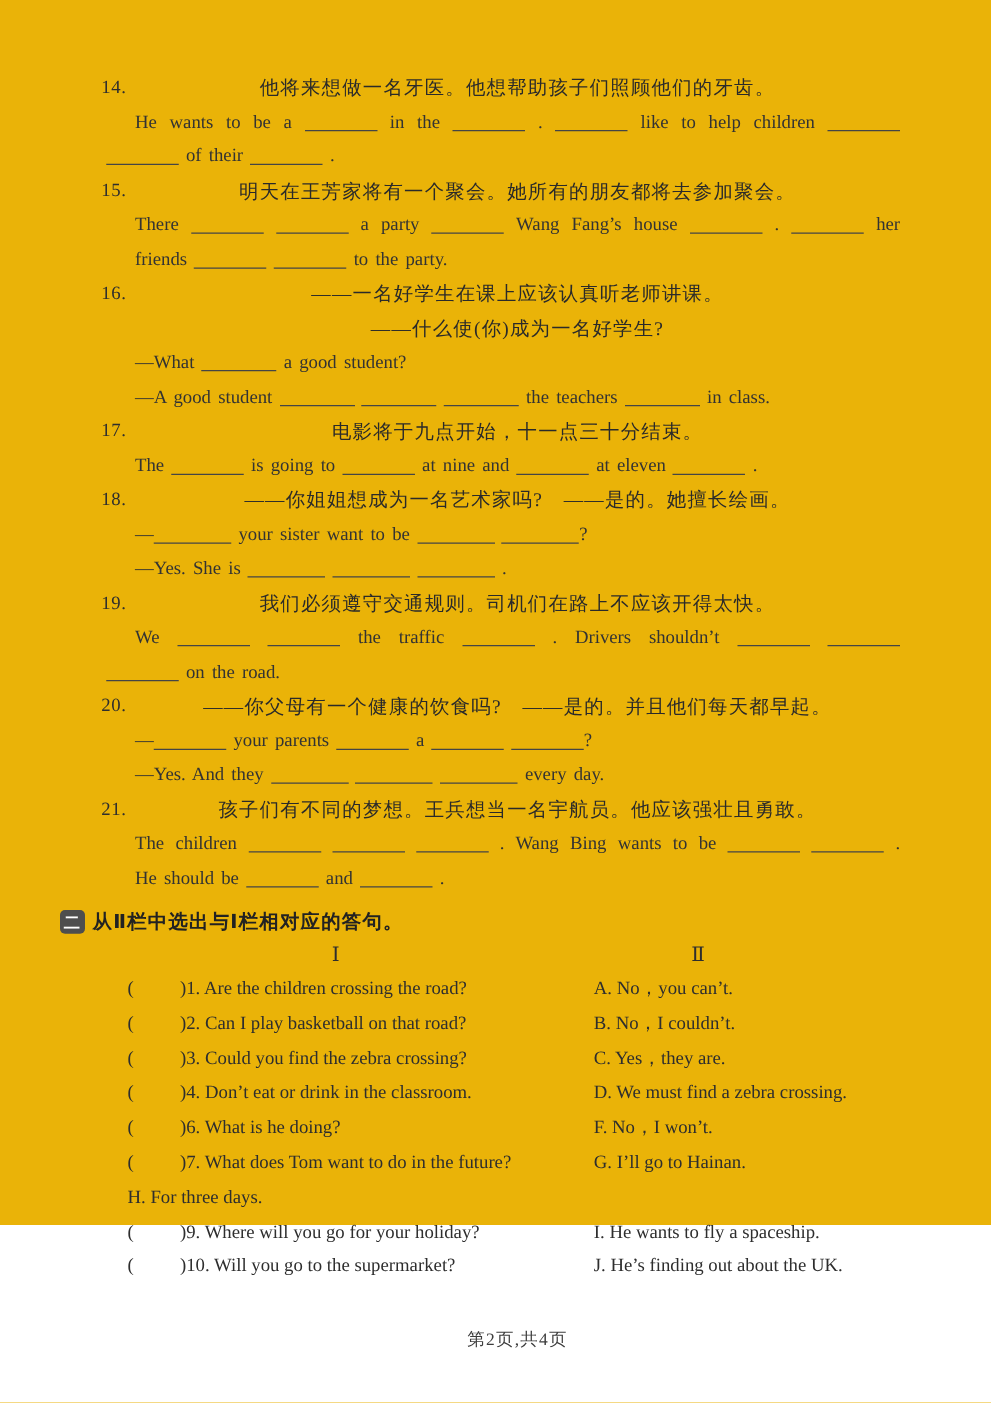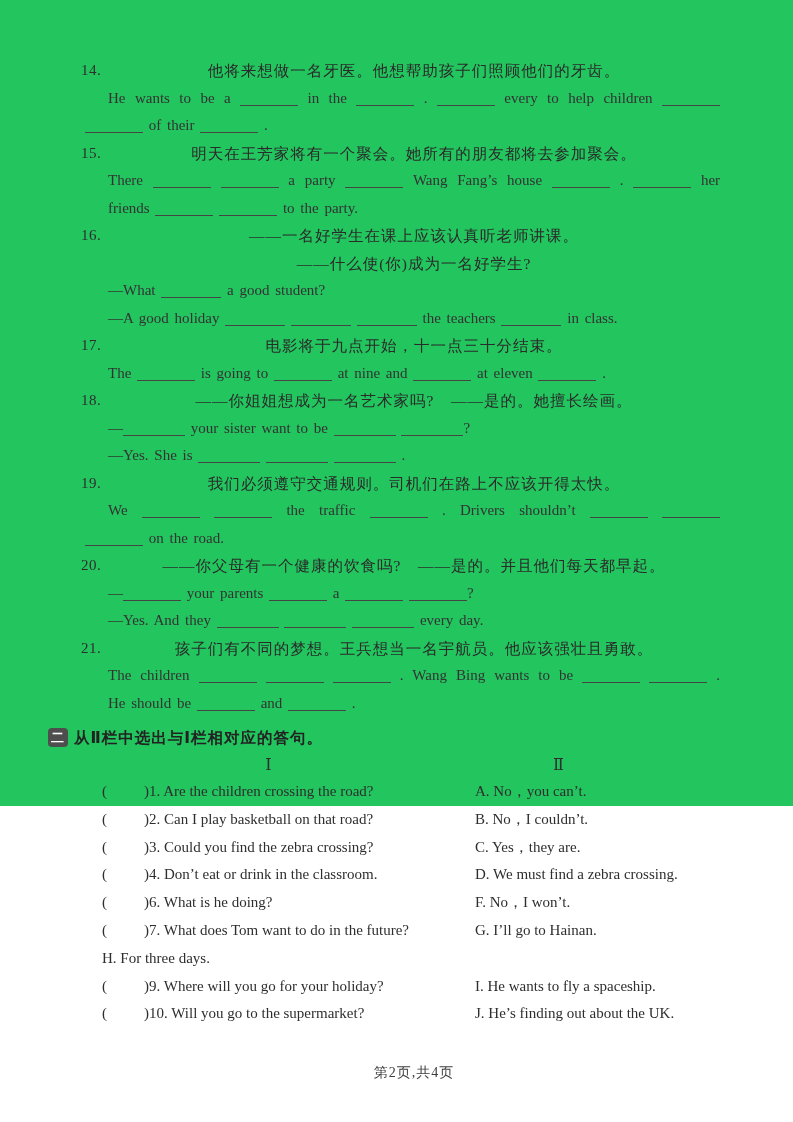--- a/index.html
+++ b/index.html
@@ -4,21 +4,21 @@
 <style>
   html,body{margin:0;padding:0;}
   body{
     width:793px;height:1122px;
     background:#ffffff;
     color:#2e2e2e;
     font-family:"Liberation Serif","DejaVu Serif",serif;
     font-size:15px;
     overflow:hidden;
   }
-  .page{position:relative;width:793px;height:806px;background:#22c55e;}
+  .page{position:relative;width:793px;height:980px;background:#eab308;}
   .content{padding:57px 73px 0 108px;}
   
   .item{position:relative;}
   .num{
     position:absolute;left:-27px;top:0;
     width:27px;line-height:27.5px;
     letter-spacing:0.5px;
   }
   .line{line-height:27.5px;white-space:nowrap;}
   .line.zh{font-size:15.5px;letter-spacing:1px;white-space:normal;color:#2a2a2a;text-align:center;}
@@ -72,35 +72,35 @@
 <body>
 
 <div class="page">
   <div class="content">
 
     <section>
       <div id="fill-items">
           <div class="item">
             <span class="num">14.</span>
             <div class="line zh">他将来想做一名牙医。他想帮助孩子们照顾他们的牙齿。</div>
-            <div class="line en justify"><span>He wants to be a</span> <span class="blank" style="width: 58px;"></span> <span>in the</span> <span class="blank" style="width: 58px;"></span> <span>.</span> <span class="blank" style="width: 58px;"></span> <span>every to help children</span> <span class="blank" style="width: 58px;"></span></div>
+            <div class="line en justify"><span>He wants to be a</span> <span class="blank" style="width: 58px;"></span> <span>in the</span> <span class="blank" style="width: 58px;"></span> <span>.</span> <span class="blank" style="width: 58px;"></span> <span>like to help children</span> <span class="blank" style="width: 58px;"></span></div>
             <div class="line en hang"><span class="blank" style="width: 58px;"></span> <span>of their</span> <span class="blank" style="width: 58px;"></span> <span>.</span></div>
           </div>
           <div class="item">
             <span class="num">15.</span>
             <div class="line zh">明天在王芳家将有一个聚会。她所有的朋友都将去参加聚会。</div>
             <div class="line en justify"><span>There</span> <span class="blank" style="width: 58px;"></span> <span class="blank" style="width: 58px;"></span> <span>a party</span> <span class="blank" style="width: 58px;"></span> <span>Wang Fang’s house</span> <span class="blank" style="width: 58px;"></span> <span>.</span> <span class="blank" style="width: 58px;"></span> <span>her</span></div>
             <div class="line en"><span>friends</span> <span class="blank" style="width: 58px;"></span> <span class="blank" style="width: 58px;"></span> <span>to the party.</span></div>
           </div>
           <div class="item">
             <span class="num">16.</span>
             <div class="line zh">——一名好学生在课上应该认真听老师讲课。</div>
             <div class="line zh">——什么使(你)成为一名好学生?</div>
             <div class="line en"><span>—What</span> <span class="blank" style="width: 60px;"></span> <span>a good student?</span></div>
-            <div class="line en"><span>—A good holiday</span> <span class="blank" style="width: 60px;"></span> <span class="blank" style="width: 60px;"></span> <span class="blank" style="width: 60px;"></span> <span>the teachers</span> <span class="blank" style="width: 60px;"></span> <span>in class.</span></div>
+            <div class="line en"><span>—A good student</span> <span class="blank" style="width: 60px;"></span> <span class="blank" style="width: 60px;"></span> <span class="blank" style="width: 60px;"></span> <span>the teachers</span> <span class="blank" style="width: 60px;"></span> <span>in class.</span></div>
           </div>
           <div class="item">
             <span class="num">17.</span>
             <div class="line zh">电影将于九点开始，十一点三十分结束。</div>
             <div class="line en"><span>The</span> <span class="blank" style="width: 58px;"></span> <span>is going to</span> <span class="blank" style="width: 58px;"></span> <span>at nine and</span> <span class="blank" style="width: 58px;"></span> <span>at eleven</span> <span class="blank" style="width: 58px;"></span> <span>.</span></div>
           </div>
           <div class="item">
             <span class="num">18.</span>
             <div class="line zh">——你姐姐想成为一名艺术家吗?　——是的。她擅长绘画。</div>
             <div class="line en"><span>—</span><span class="blank" style="width: 62px;"></span> <span>your sister want to be</span> <span class="blank" style="width: 62px;"></span> <span class="blank" style="width: 62px;"></span><span>?</span></div>

